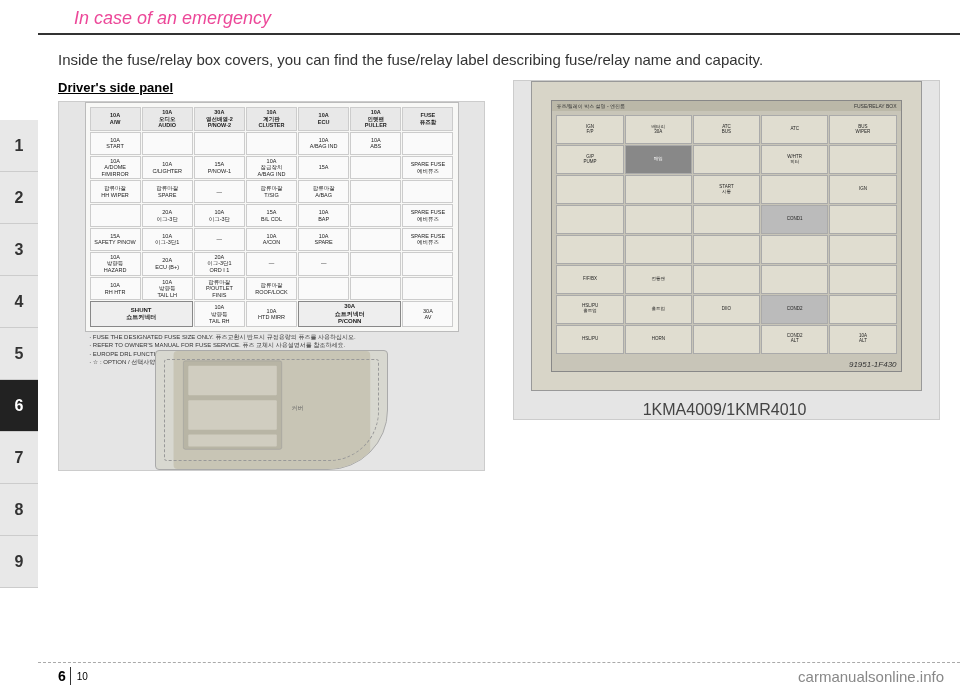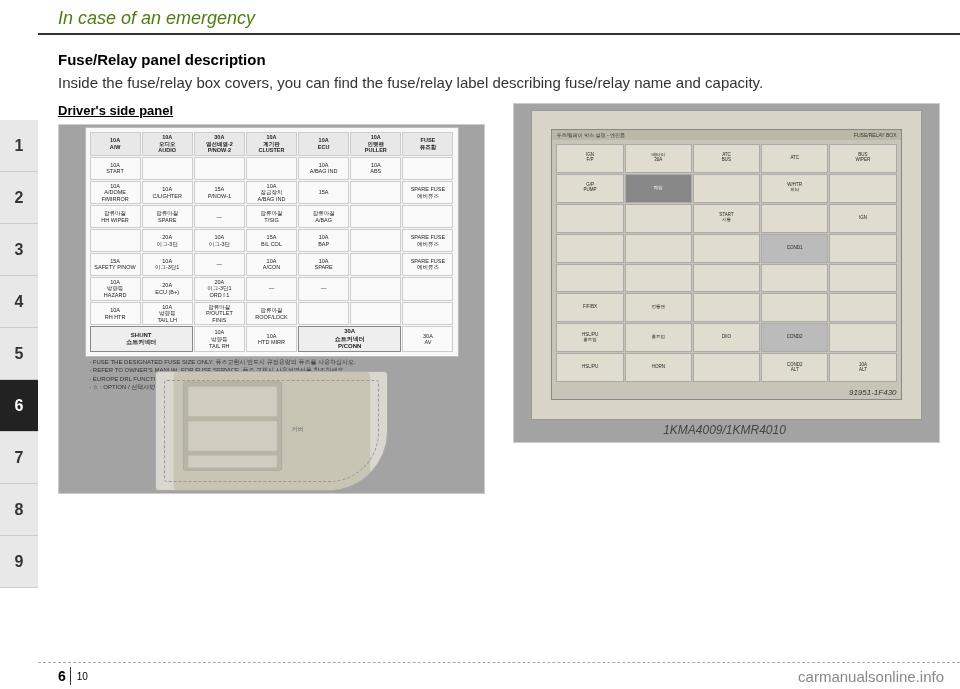--- a/index.html
+++ b/index.html
@@ -59,22 +59,23 @@
     
     .page-header {
       display: flex;
       align-items: flex-end;
       padding: 8px 20px 4px 20px;
       border-bottom: 2px solid #333;
       margin-bottom: 0;
     }
     .page-title-text {
       font-size: 18px;
-      color: #4d7c0f;
+      color: #ec4899;
       font-style: italic;
+      margin-left: 16px;
     }
 
     
     .content-body {
       padding: 16px 20px 10px 20px;
     }
 
     .section-title {
       font-size: 15px;
       font-weight: bold;
@@ -107,26 +108,26 @@
 
     .panel-label {
       font-size: 13px;
       font-weight: bold;
       color: #000;
       margin-bottom: 6px;
       text-decoration: underline;
     }
 
     .panel-image-box {
-      background: #a3a3a3;
+      background: #e5e5e5;
       border: 1px solid #ccc;
       display: flex;
       flex-direction: column;
       align-items: center;
-      justify-content: center;
+      justify-content: space-between;
       overflow: hidden;
     }
 
     .panel-image-box.left-box {
       width: 100%;
       height: 370px;
     }
 
     .panel-image-box.right-box {
       width: 100%;
@@ -268,25 +269,24 @@
 
     .part-number {
       font-size: 8px;
       color: #333;
       text-align: right;
       padding: 2px 4px;
       font-style: italic;
     }
 
     .image-caption {
-      font-size: 12px;
+      font-size: 16px;
       color: #444;
       text-align: right;
       padding: 3px 4px 0 0;
-      font-style: italic;
     }
 
     
     .page-footer {
       position: absolute;
       bottom: 0;
       left: 0;
       right: 0;
       border-top: 1px dashed #aaa;
       padding: 4px 20px;
@@ -356,21 +356,20 @@
 </div>
 
 <div class="main-content">
 
   <div class="page-header">
     <span class="page-title-text">In case of an emergency</span>
   </div>
 
   <div class="content-body">
 
-    <div class="section-title">Fuse/Relay panel description</div>
     <div class="section-desc">Inside the fuse/relay box covers, you can find the fuse/relay label describing fuse/relay name and capacity.</div>
 
     <div class="panels-row">
 
       <div class="panel-col">
         <div class="panel-label">Driver's side panel</div>
         <div class="panel-image-box left-box">
 
           <div class="fuse-label-diagram">
             <div class="fuse-label-inner">

